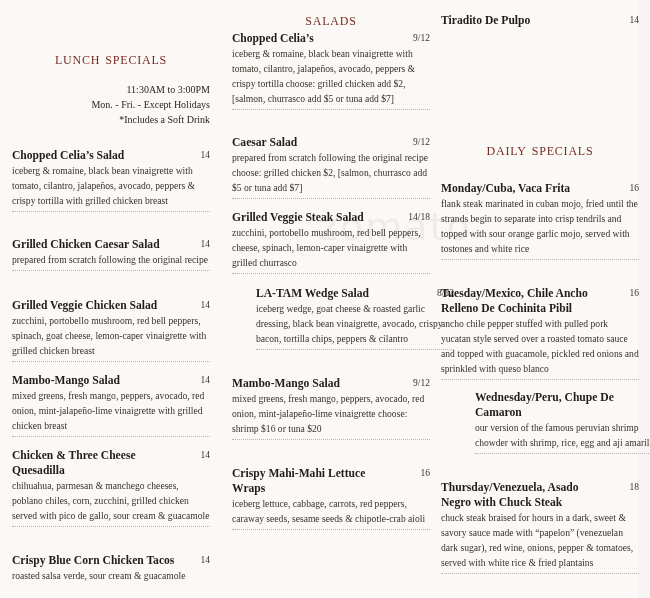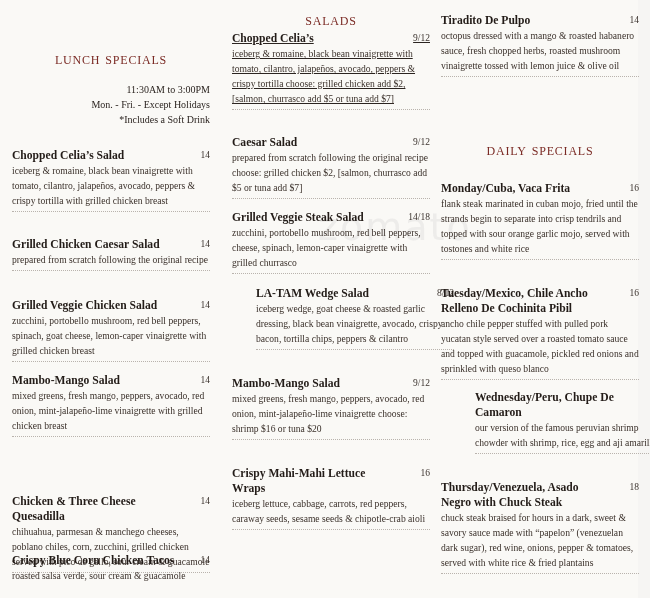--- a/index.html
+++ b/index.html
@@ -101,40 +101,40 @@
       </div>
     <div class="item-desc">zucchini, portobello mushroom, red bell peppers, spinach, goat cheese, lemon-caper vinaigrette with grilled chicken breast</div>
   </div>
   <div class="item" style="top:373px;">
     <div class="item-head">
         <span class="item-name">Mambo-Mango Salad</span>
         <span class="item-price">14</span>
       </div>
     <div class="item-desc">mixed greens, fresh mango, peppers, avocado, red onion, mint-jalapeño-lime vinaigrette with grilled chicken breast</div>
   </div>
-  <div class="item" style="top:448px;margin-top:46px;">
+  <div class="item" style="top:448px;">
     <div class="item-head">
         <span class="item-name">Chicken &amp; Three Cheese Quesadilla</span>
         <span class="item-price">14</span>
       </div>
     <div class="item-desc">chihuahua, parmesan &amp; manchego cheeses, poblano chiles, corn, zucchini, grilled chicken served with pico de gallo, sour cream &amp; guacamole</div>
   </div>
   <div class="item" style="top:553px;">
     <div class="item-head">
         <span class="item-name">Crispy Blue Corn Chicken Tacos</span>
         <span class="item-price">14</span>
       </div>
     <div class="item-desc no-border">roasted salsa verde, sour cream &amp; guacamole</div>
   </div>
 </div>
 
 <div class="col col-mid">
   <div class="section-title" style="position:absolute;top:10px;left:0;width:198px;">salads</div>
 
-  <div class="item" style="top:31px;text-decoration:underline;">
+  <div class="item" style="top:31px;">
     <div class="item-head">
         <span class="item-name">Chopped Celia’s</span>
         <span class="item-price">9/12</span>
       </div>
     <div class="item-desc">iceberg &amp; romaine, black bean vinaigrette with tomato, cilantro, jalapeños, avocado, peppers &amp; crispy tortilla choose: grilled chicken add $2, [salmon, churrasco add $5 or tuna add $7]</div>
   </div>
   <div class="item" style="top:135px;">
     <div class="item-head">
         <span class="item-name">Caesar Salad</span>
         <span class="item-price">9/12</span>
@@ -170,21 +170,20 @@
     <div class="item-desc">iceberg lettuce, cabbage, carrots, red peppers, caraway seeds, sesame seeds &amp; chipotle-crab aioli</div>
   </div>
 </div>
 
 <div class="col col-right">
   <div class="item" style="top:13px;">
     <div class="item-head">
         <span class="item-name">Tiradito De Pulpo</span>
         <span class="item-price">14</span>
       </div>
-    <div class="item-desc">octopus dressed with a mango &amp; roasted habanero sauce, fresh chopped herbs, roasted mushroom vinaigrette tossed with lemon juice &amp; olive oil</div>
   </div>
 
   <div class="section-title" style="position:absolute;top:140px;left:0;width:198px;">Daily specials</div>
 
   <div class="item" style="top:181px;">
     <div class="item-head">
         <span class="item-name">Monday/Cuba, Vaca Frita</span>
         <span class="item-price">16</span>
       </div>
     <div class="item-desc">flank steak marinated in cuban mojo, fried until the strands begin to separate into crisp tendrils and topped with sour orange garlic mojo, served with tostones and white rice</div>

